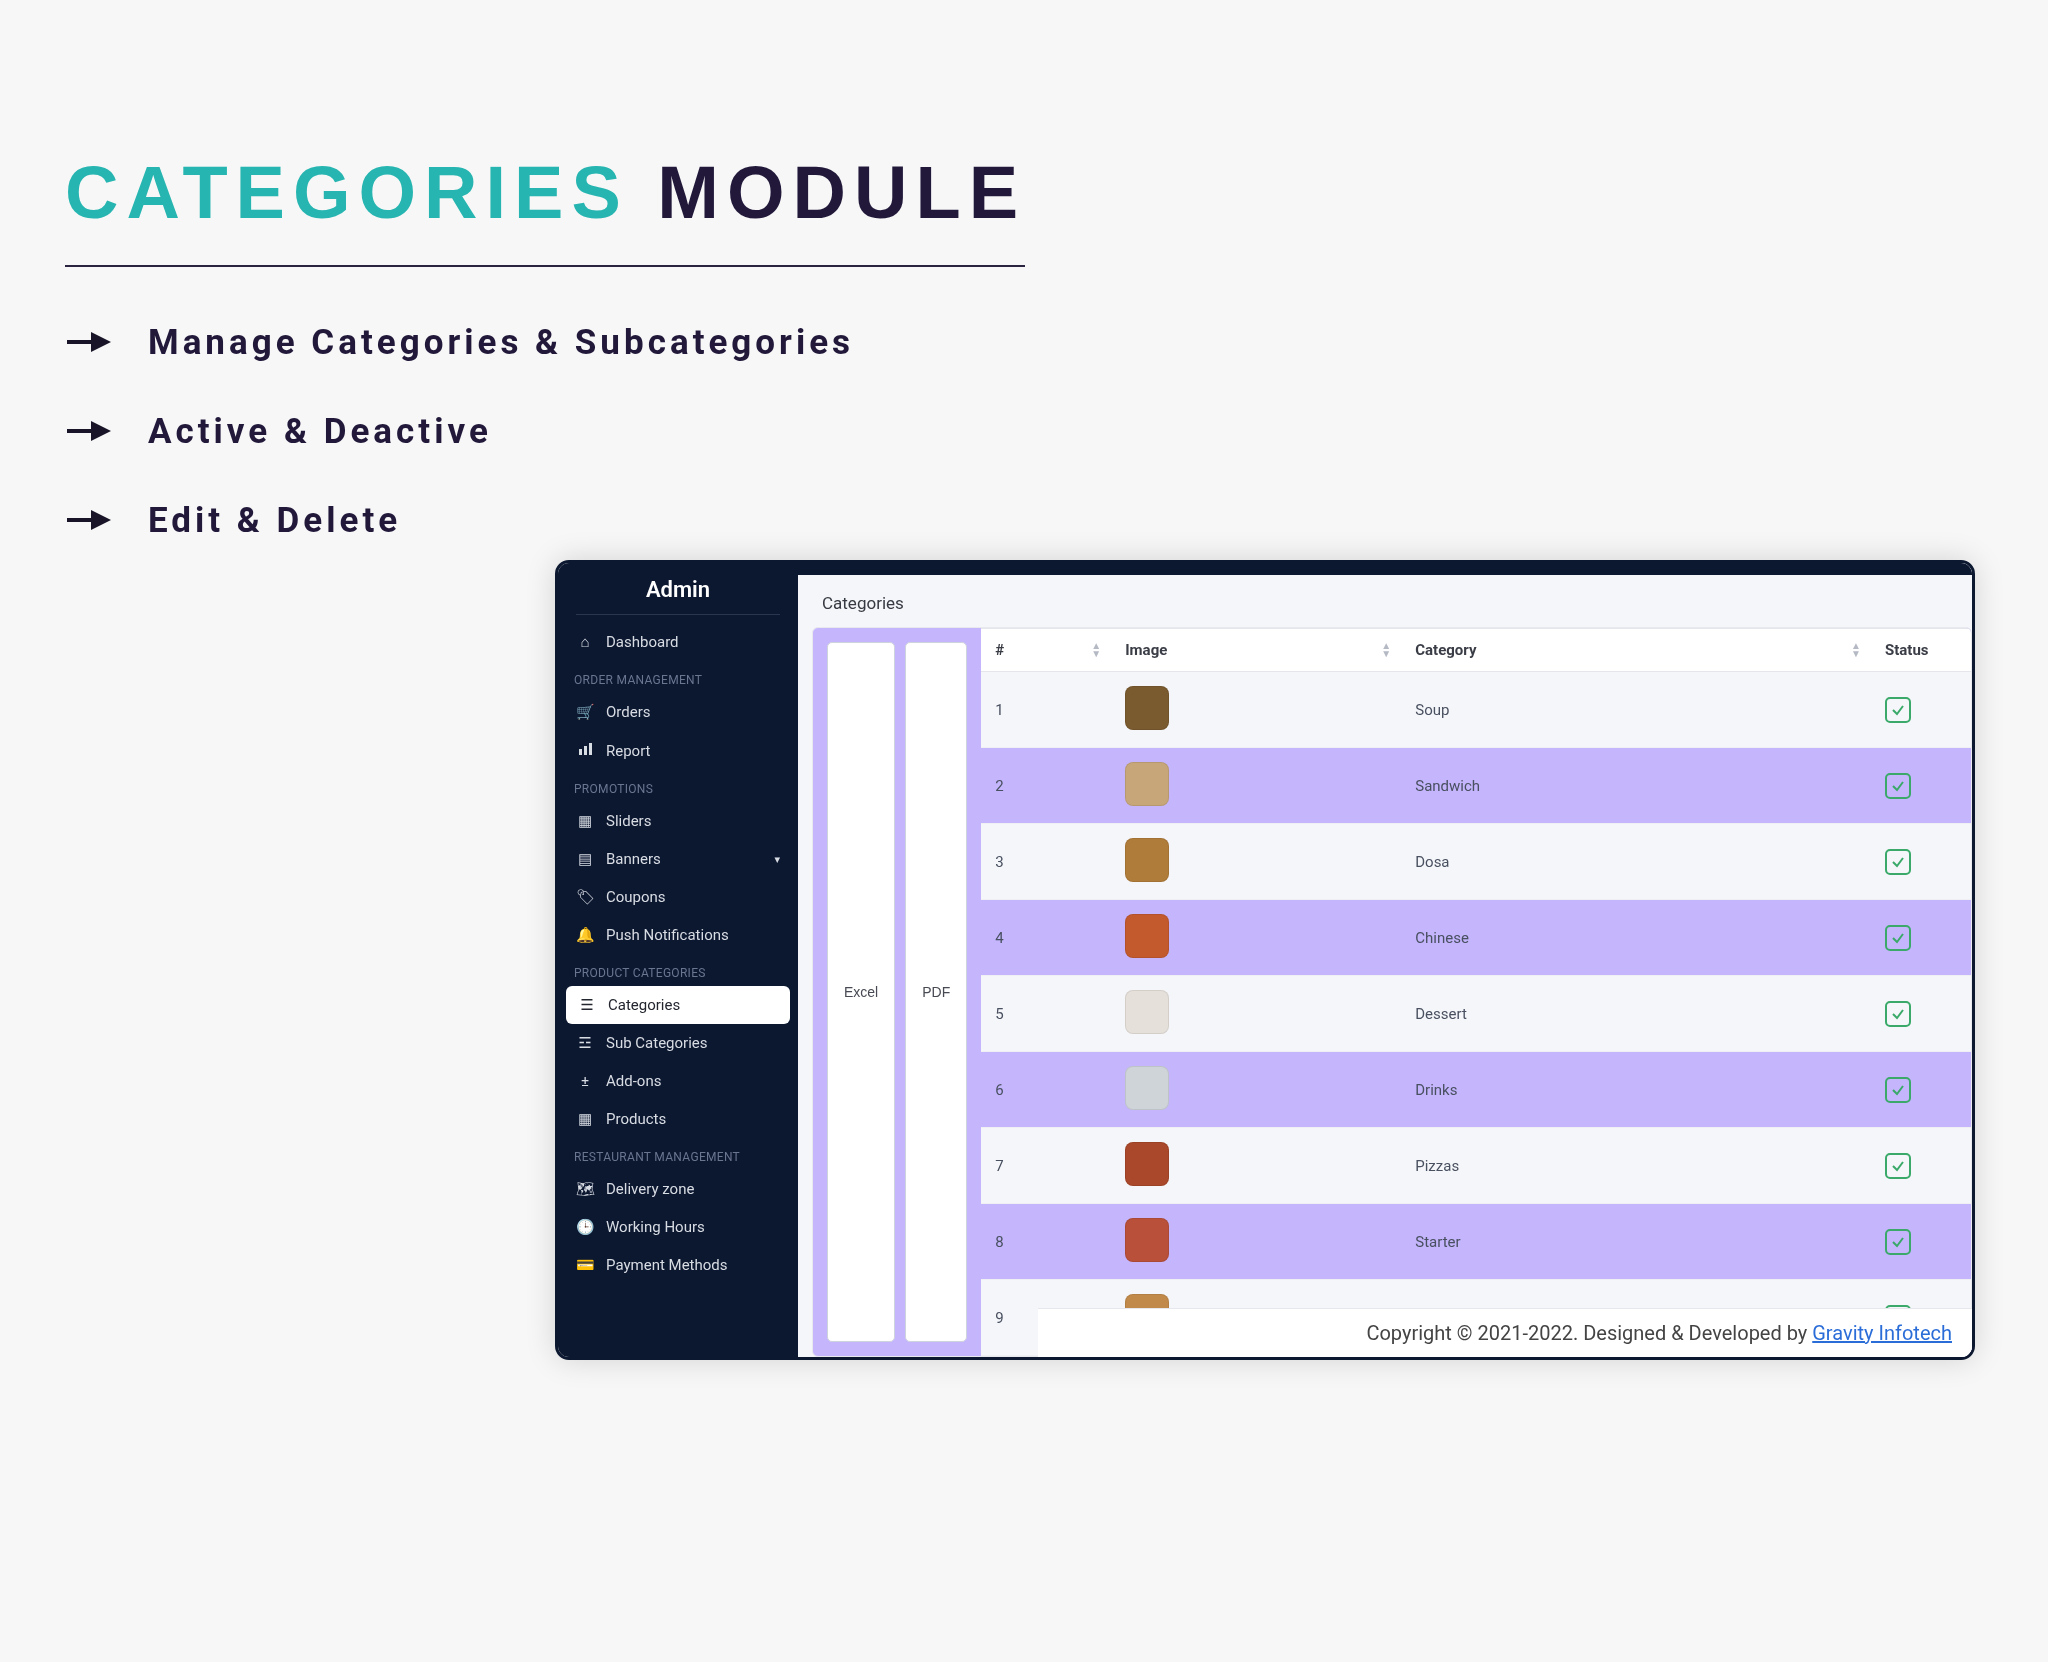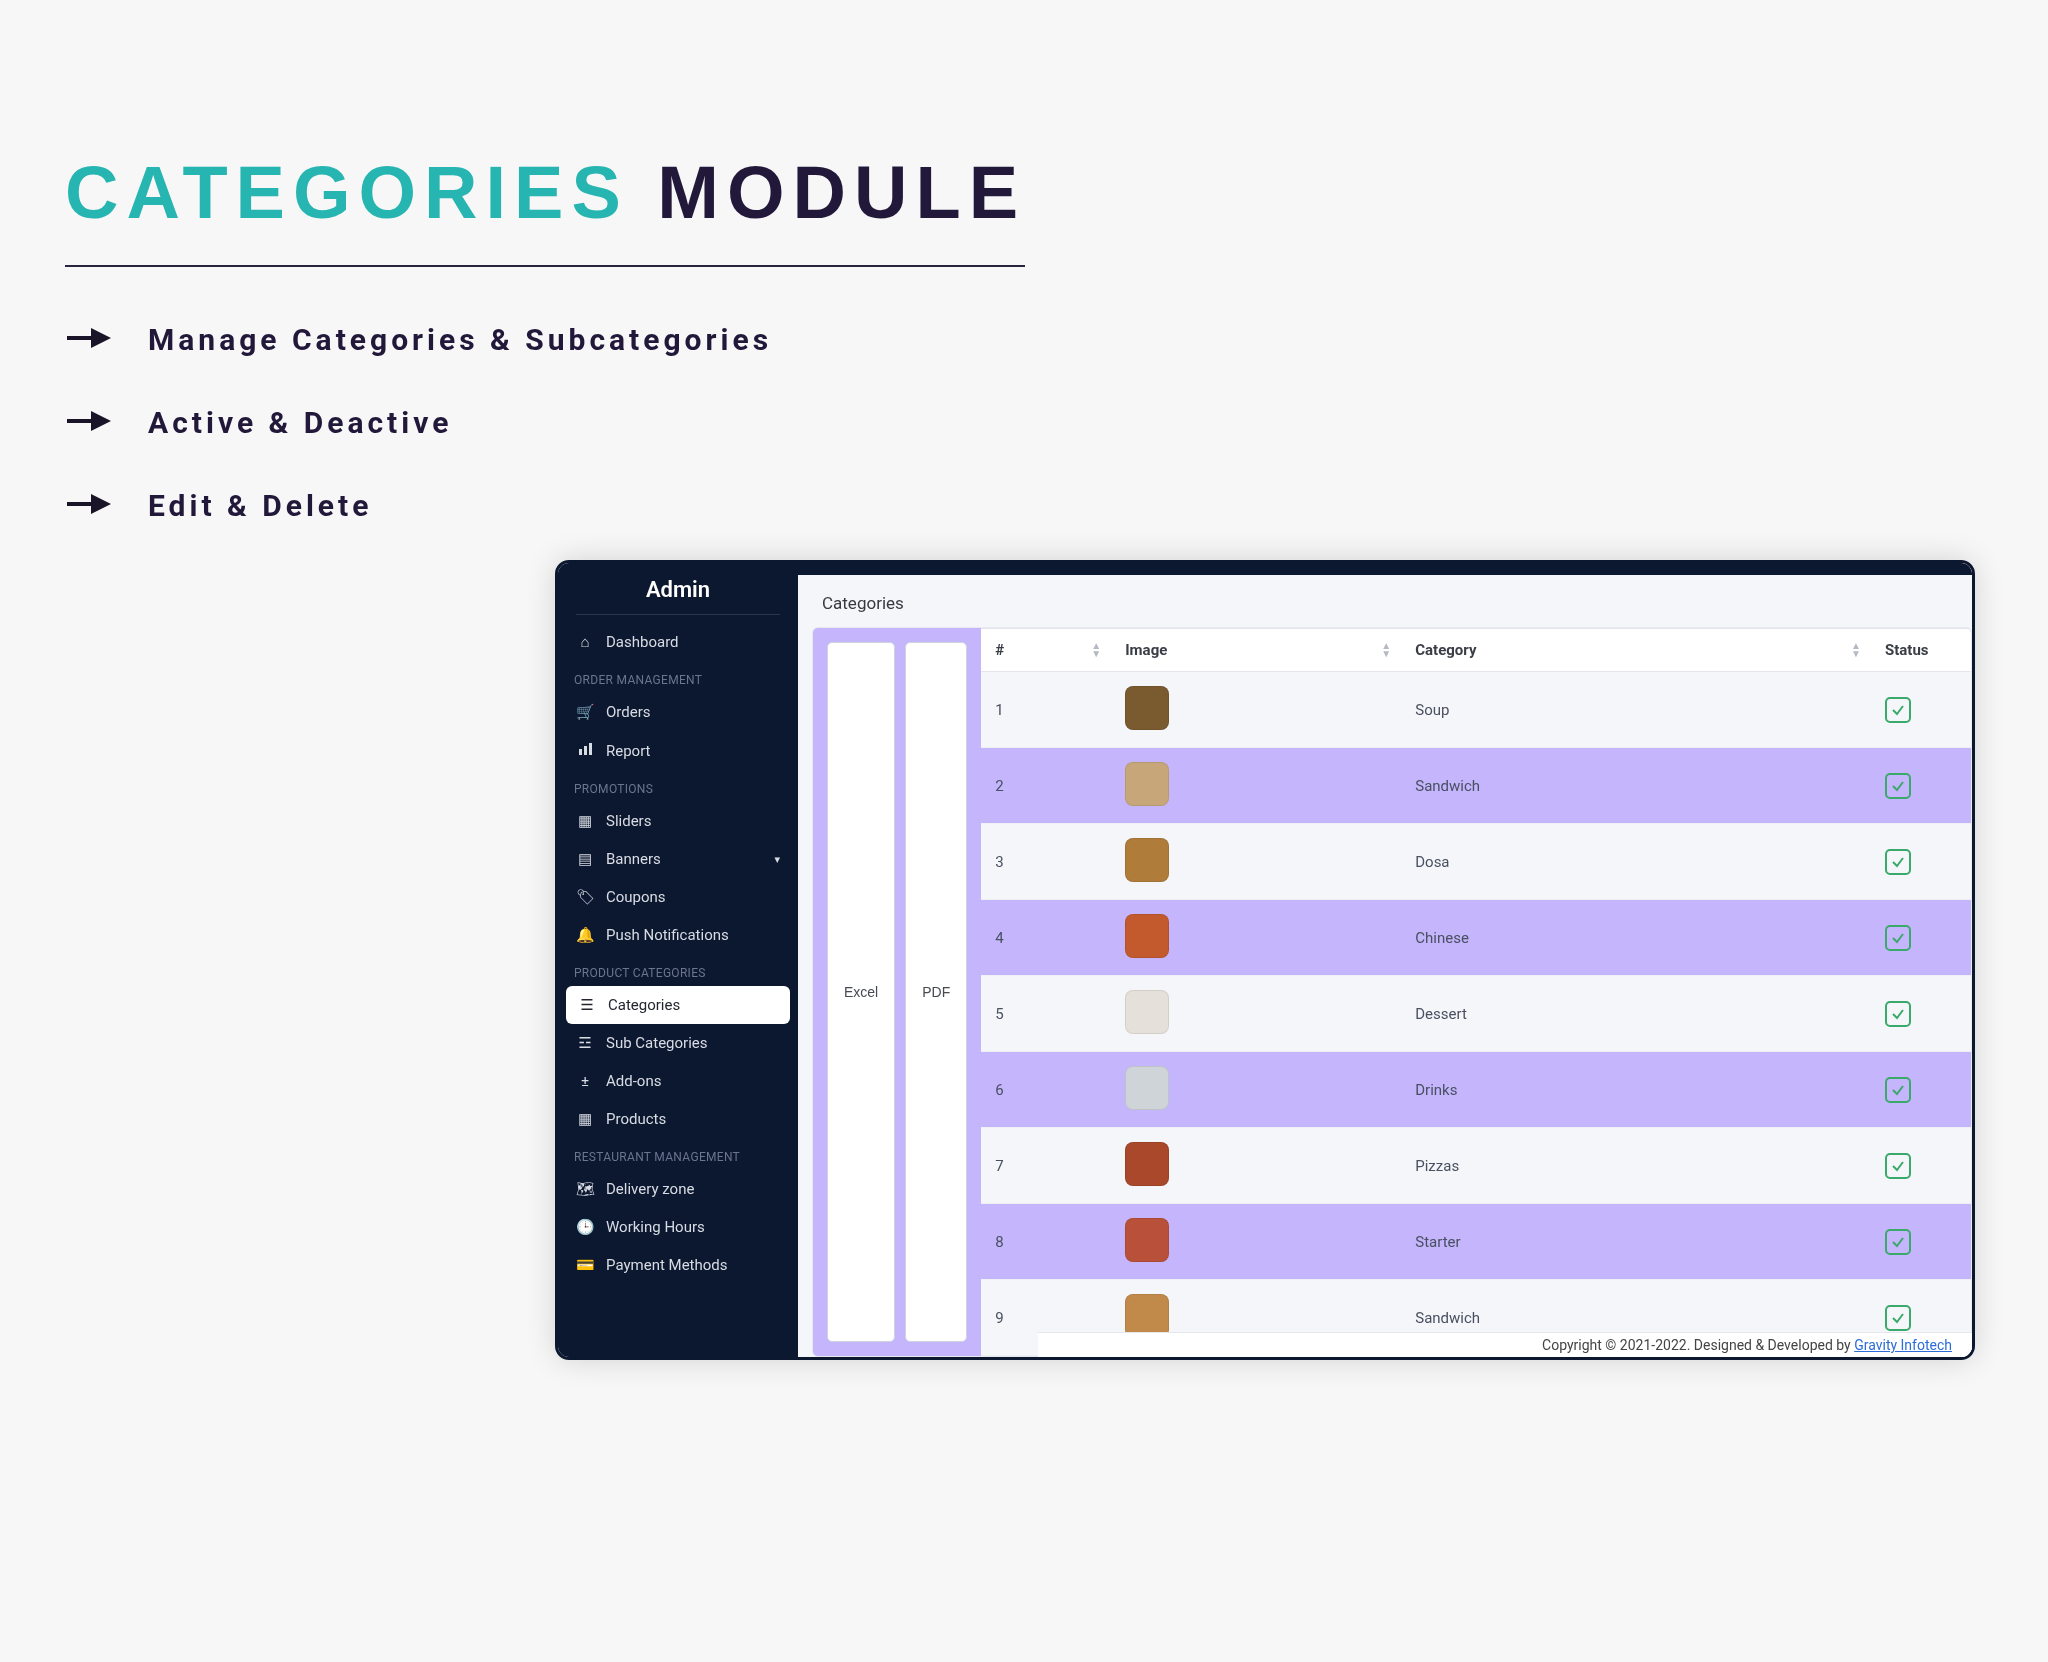--- a/index.html
+++ b/index.html
@@ -29,21 +29,21 @@
   .heading-divider {
     width: 960px;
     height: 2px;
     background: #2b2440;
     margin-bottom: 55px;
   }
   .feature-list { list-style: none; }
   .feature-item {
     display: flex;
     margin-bottom: 48px;
-    font-size: 30px;
+    font-size: 35px;
     font-weight: 700;
     letter-spacing: 4px;
     color: #21183a;
   }
   .feature-arrow {
     width: 48px;
     display: inline-block;
     margin-right: 35px;
   }
 
@@ -196,22 +196,22 @@
     display: inline-flex;
     align-items: center;
     justify-content: center;
     cursor: pointer;
   }
   .footer-bar {
     position: absolute;
     bottom: 0; left: 240px; right: 0;
     background: #fff;
     border-top: 1px solid #e5e7ec;
-    padding: 4px 20px;
-    font-size: 14px;
+    padding: 12px 20px;
+    font-size: 20px;
     color: #444;
     text-align: right;
   }
   .footer-bar a { color: #2b6dd8; text-decoration: underline; cursor: pointer; }
 
   .col-idx { width: 130px; }
   .col-img { width: 290px; }
   .col-cat { width: auto; margin-top: 44px; }
   .col-status { width: 100px; }
 </style>

